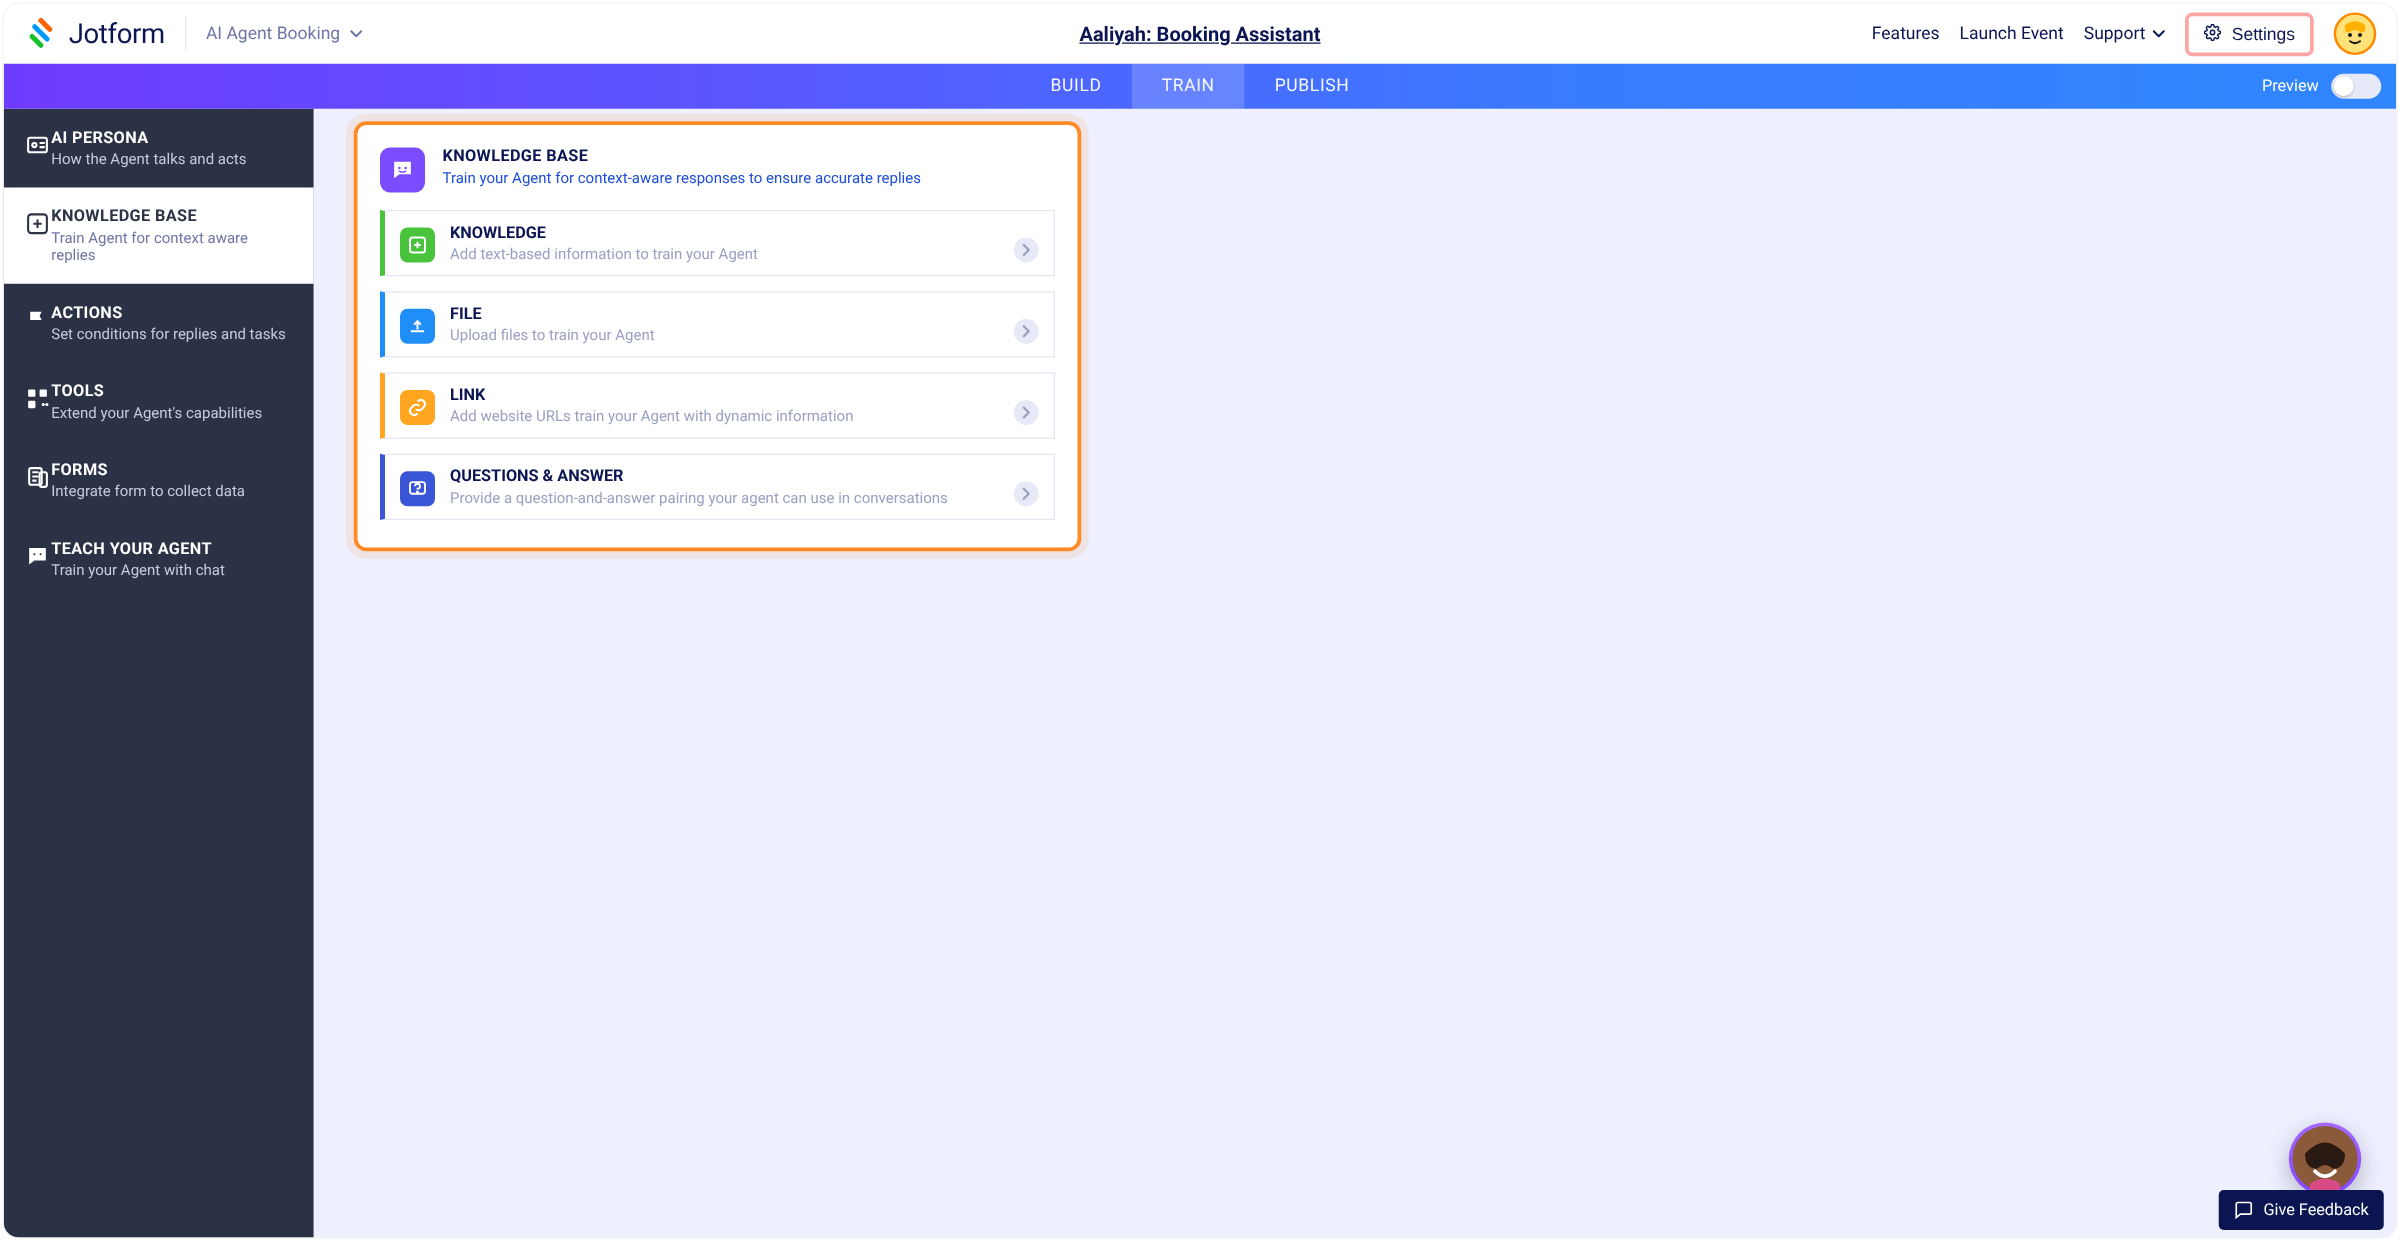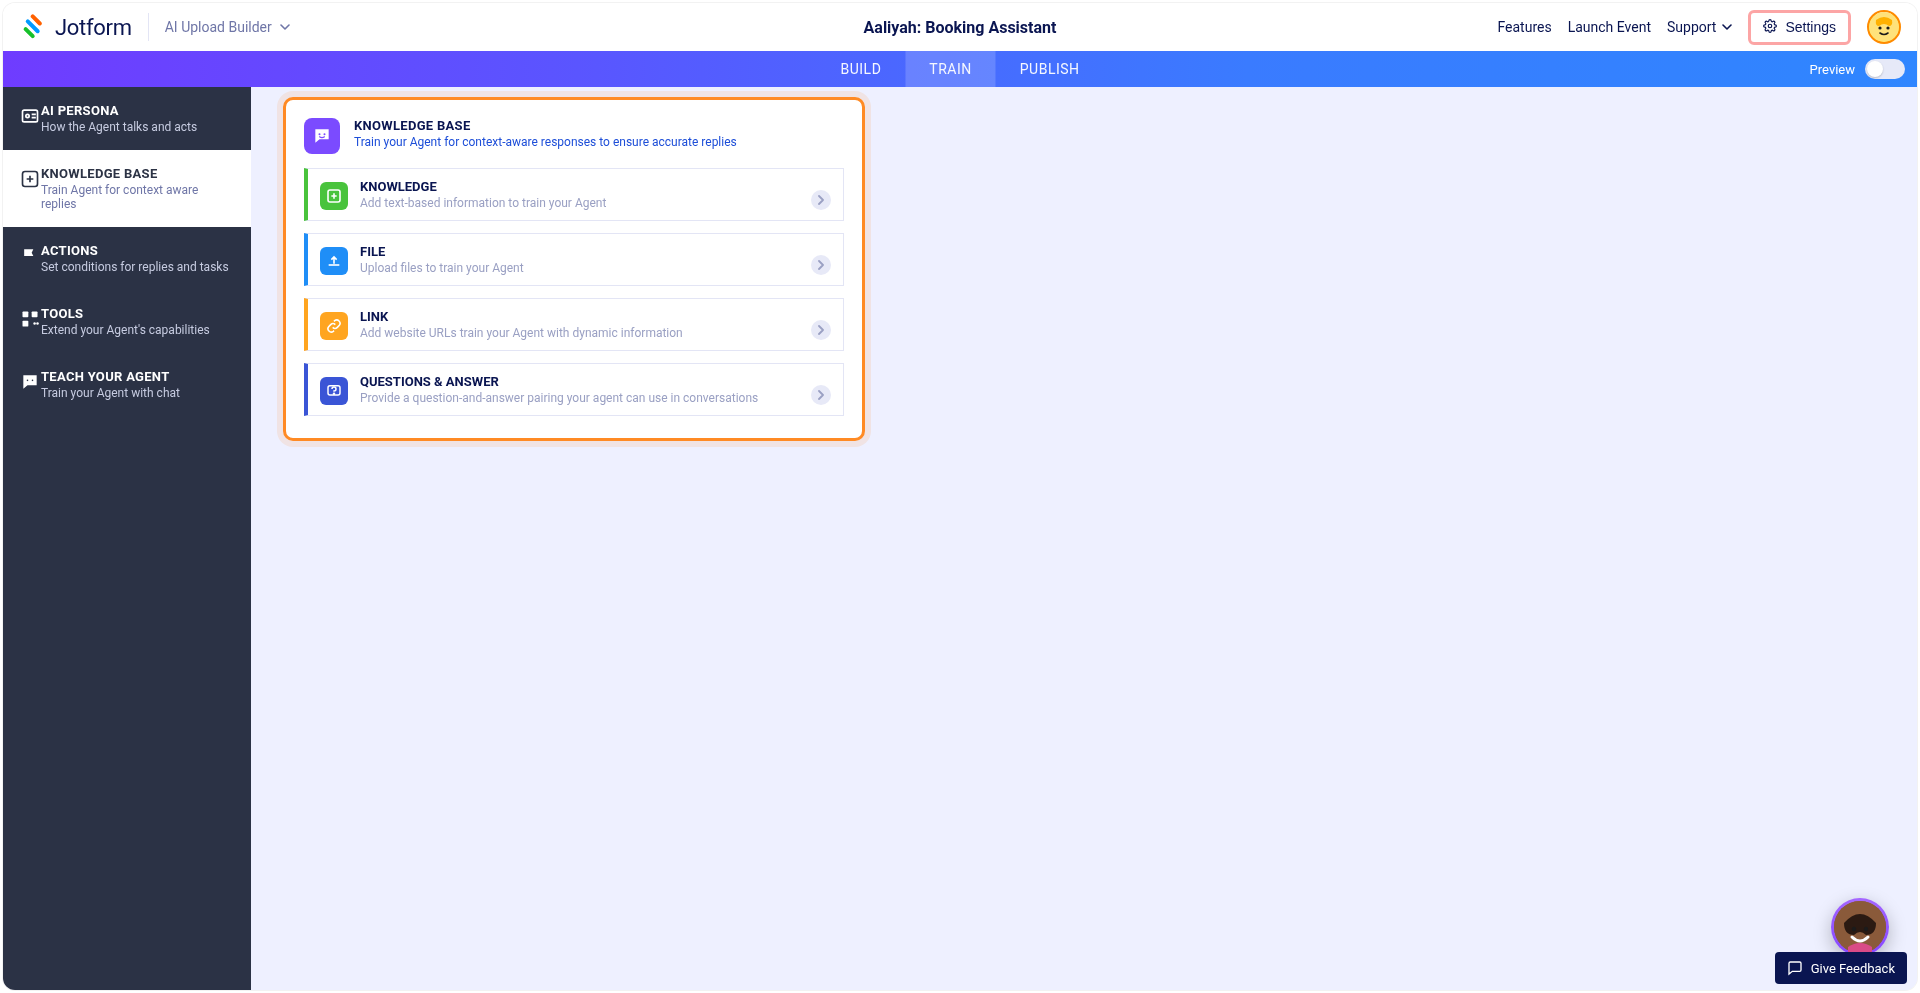--- a/index.html
+++ b/index.html
@@ -31,21 +31,21 @@
   .logo-wrap { display:flex; align-items:center; gap:10px; }
   .logo-icon svg { display:block; }
   .logo-text { font-weight: 400; font-size: 22px; color:#0a1551; letter-spacing: -0.3px; }
   .divider-vert { width:1px; height:28px; background:#e3e5f5; margin: 0 16px; }
   .brand-sub { display:flex; align-items:center; gap:8px; color:#6f76a7; font-size:14px; cursor:pointer; }
   .chev { width:10px; height:10px; display:inline-flex; }
   .chev svg { display:block; }
   .topbar-center {
     position:absolute; left:0; right:0; text-align:center; pointer-events:none;
   }
-  .page-title { font-weight:700; font-size:16px; color:#0a1551; }
+  .page-title { font-weight:700; font-size:16px; color:#0a1551;text-decoration:underline; }
   .topbar-right { margin-left:auto; display:flex; align-items:center; gap:16px; }
   .nav-link { color:#0a1551; font-size:14px; cursor:pointer; }
   .nav-link.sub { display:flex; align-items:center; gap:6px; }
   .settings-btn {
     display:flex; align-items:center; gap:8px;
     border:3px solid #fca5a5; border-radius:6px;
     padding:6px 12px; font-size:14px; color:#0a1551; cursor:pointer;
     background:#fff;
   }
   .avatar {
@@ -152,21 +152,21 @@
             <rect x="4" y="3" width="14" height="4" rx="2" fill="#ff6100"></rect>
             <rect x="4" y="10" width="18" height="4" rx="2" fill="#0099ff"></rect>
             <rect x="8" y="17" width="14" height="4" rx="2" fill="#17c12b"></rect>
           </g>
         </svg>
       </span>
       <span class="logo-text">Jotform</span>
     </div>
     <div class="divider-vert"></div>
     <div class="brand-sub">
-      <span>AI Upload Builder</span>
+      <span>AI Agent Booking</span>
       <span class="chev">
         <svg width="10" height="10" viewBox="0 0 10 10">
             <path d="M1 3l4 4 4-4" fill="none" stroke="#6f76a7" stroke-width="1.6" stroke-linecap="round" stroke-linejoin="round"></path>
           </svg>
       </span>
     </div>
 
     <div class="topbar-center">
       <span class="page-title">Aaliyah: Booking Assistant</span>
     </div>
@@ -267,20 +267,33 @@
               <circle cx="17.5" cy="17.5" r="1.5"></circle>
               <circle cx="21" cy="17.5" r="1.5"></circle>
             </svg>
         </span>
         <div class="txt">
           <div class="t">TOOLS</div>
           <div class="d">Extend your Agent's capabilities</div>
         </div>
       </div>
 
+      <div class="side-item">
+        <span class="icon">
+          <svg width="20" height="20" viewBox="0 0 24 24" fill="none" stroke="#fff" stroke-width="2">
+              <rect x="4" y="3" width="12" height="16" rx="2"></rect>
+              <path d="M7 7h6M7 11h6M7 15h4"></path>
+              <rect x="14" y="7" width="7" height="14" rx="2"></rect>
+            </svg>
+        </span>
+        <div class="txt">
+          <div class="t">FORMS</div>
+          <div class="d">Integrate form to collect data</div>
+        </div>
+      </div>
 
       <div class="side-item">
         <span class="icon">
           <svg width="20" height="20" viewBox="0 0 24 24" fill="#fff">
               <path d="M4 4h16v12H9l-5 4V4z"></path>
               <circle cx="9" cy="10" r="1" fill="#2b3245"></circle>
               <circle cx="15" cy="10" r="1" fill="#2b3245"></circle>
             </svg>
         </span>
         <div class="txt">

